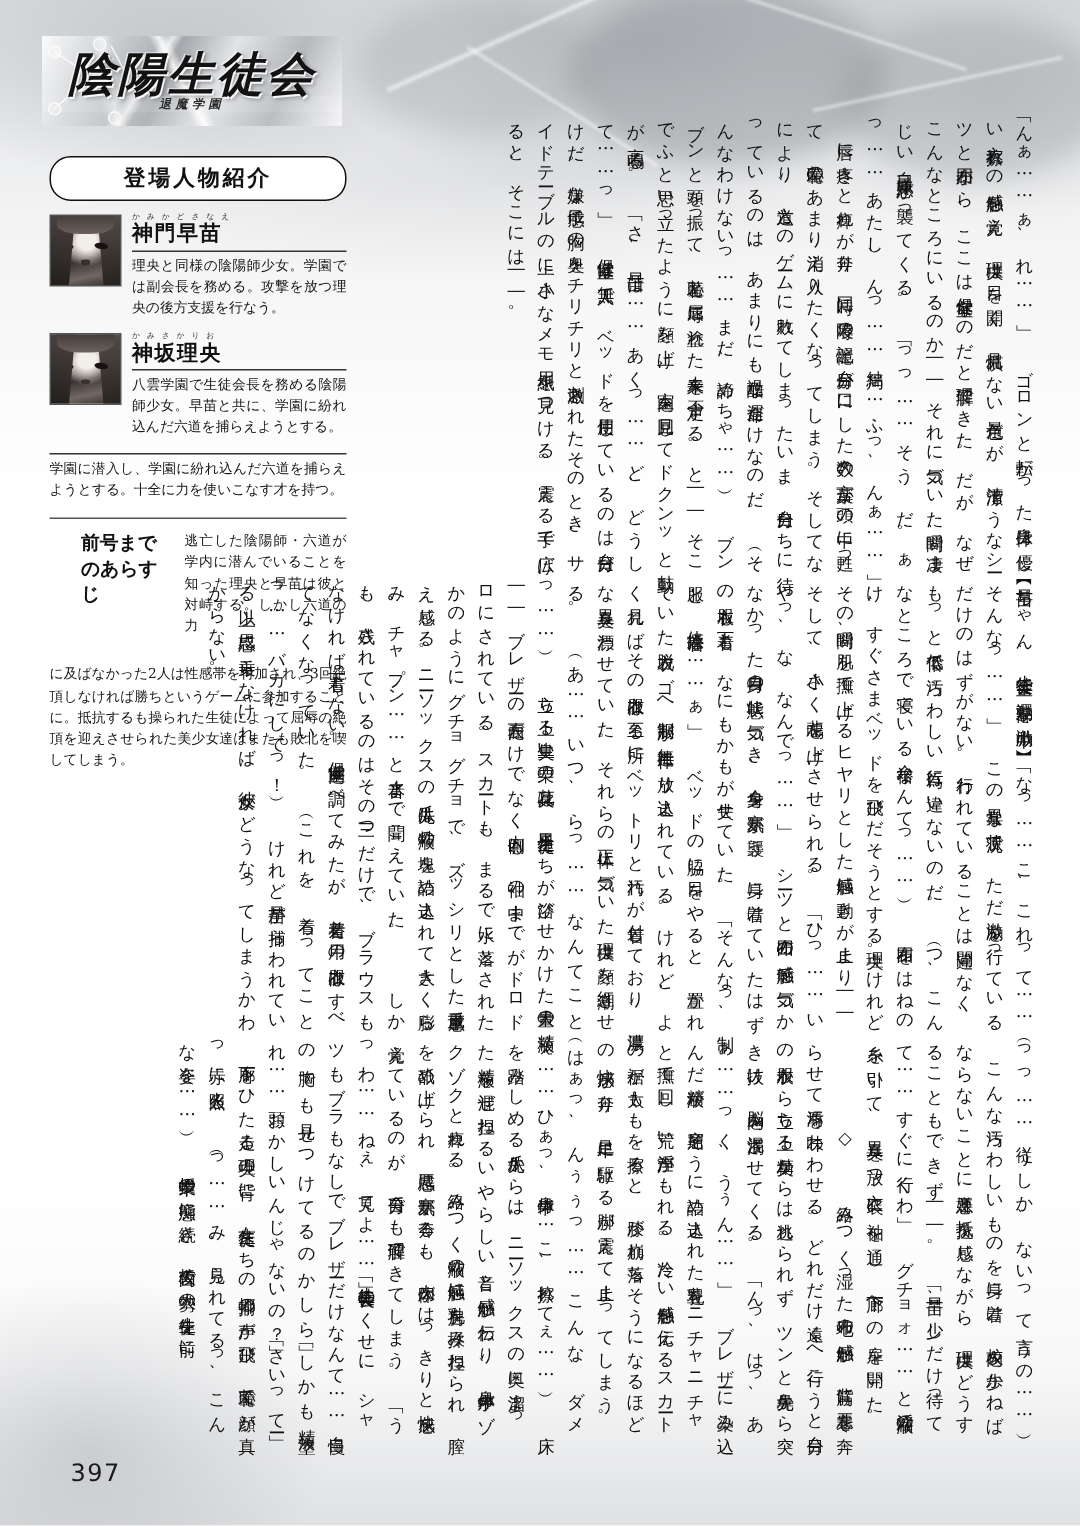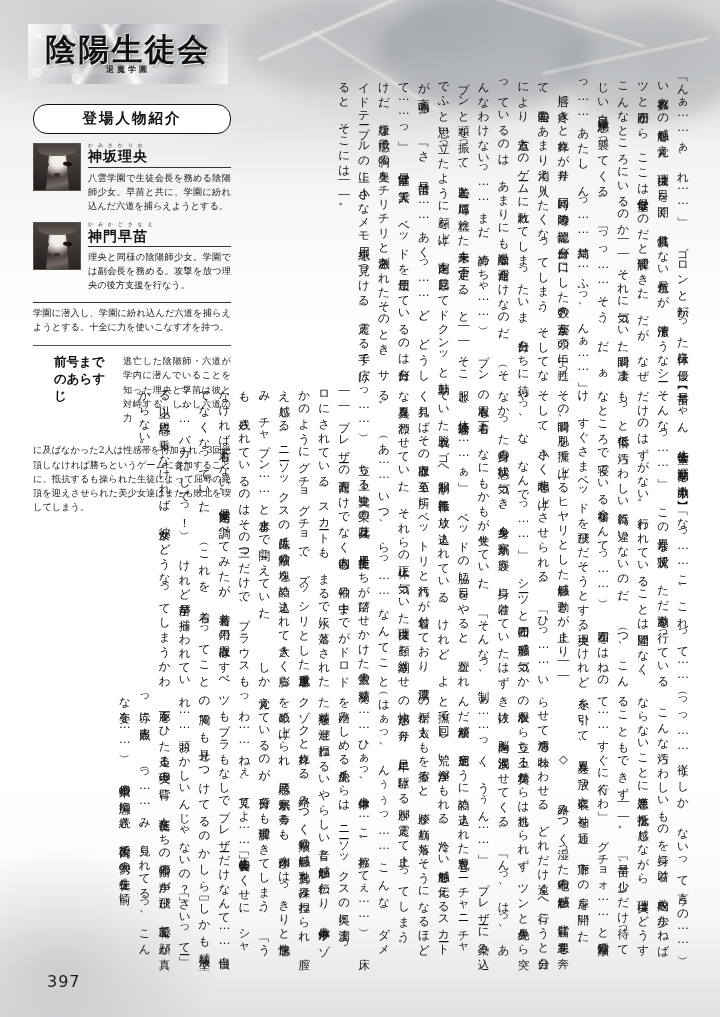--- a/index.html
+++ b/index.html
@@ -40,20 +40,21 @@
   }
   #bg-art .leftwash{
     position:absolute;left:0;bottom:0;width:300px;height:300px;
     background:radial-gradient(ellipse 220px 160px at 60px 250px, rgba(130,135,141,.30), rgba(255,255,255,0) 72%);
   }
 
   
   .logo-banner{
     position:absolute;left:28px;top:24px;width:200px;height:60px;
     z-index:3;
+    font-style:italic;
   }
   .logo-plate{
     position:absolute;inset:0;
     background:
       linear-gradient(115deg, rgba(255,255,255,.9) 0%, rgba(215,218,222,.55) 18%, rgba(90,95,102,.30) 42%,
                       rgba(235,237,240,.70) 58%, rgba(120,125,132,.30) 78%, rgba(250,250,252,.85) 100%);
     filter:blur(.3px);
   }
   .logo-plate::after{
     content:"";position:absolute;inset:0;
@@ -208,50 +209,50 @@
   <div class="logo-node" style="left:4px;top:44px;"></div>
   <div class="logo-node" style="left:34px;top:1px;"></div>
   <div class="logo-node" style="left:44px;top:50px;"></div>
   <div class="logo-title">陰陽生徒会</div>
   <div class="logo-sub">退魔学園</div>
 </div>
 
 <div class="chars">
 
   <div class="chars-heading">登場人物紹介</div>
+
+  <div class="char-row">
+    <div class="char-portrait">
+      <div class="hairL"></div>
+      <div class="hairR"></div>
+      <div class="bang"></div>
+      <div class="mouth"></div>
+    </div>
+    <div style="flex:1;min-width:0;">
+      <div class="char-name">
+        <span class="furi">かみかどさなえ</span>
+        <span>神門早苗</span>
+      </div>
+      <div class="char-desc">理央と同様の陰陽師少女。学園では副会長を務める。攻撃を放つ理央の後方支援を行なう。</div>
+    </div>
+  </div>
 
   <div class="char-row">
     <div class="char-portrait">
       <div class="hairL"></div>
       <div class="hairR"></div>
       <div class="bang"></div>
       <div class="mouth"></div>
     </div>
     <div style="flex:1;min-width:0;">
       <div class="char-name">
         <span class="furi">かみさかりお</span>
         <span>神坂理央</span>
       </div>
       <div class="char-desc">八雲学園で生徒会長を務める陰陽師少女。早苗と共に、学園に紛れ込んだ六道を捕らえようとする。</div>
-    </div>
-  </div>
-
-  <div class="char-row">
-    <div class="char-portrait">
-      <div class="hairL"></div>
-      <div class="hairR"></div>
-      <div class="bang"></div>
-      <div class="mouth"></div>
-    </div>
-    <div style="flex:1;min-width:0;">
-      <div class="char-name">
-        <span class="furi">かみかどさなえ</span>
-        <span>神門早苗</span>
-      </div>
-      <div class="char-desc">理央と同様の陰陽師少女。学園では副会長を務める。攻撃を放つ理央の後方支援を行なう。</div>
     </div>
   </div>
 
   <div class="char-block-wide">
     <div class="char-desc">学園に潜入し、学園に紛れ込んだ六道を捕らえようとする。十全に力を使いこなす才を持つ。</div>
   </div>
 
   <hr class="rule">
 
   <div class="synopsis">

